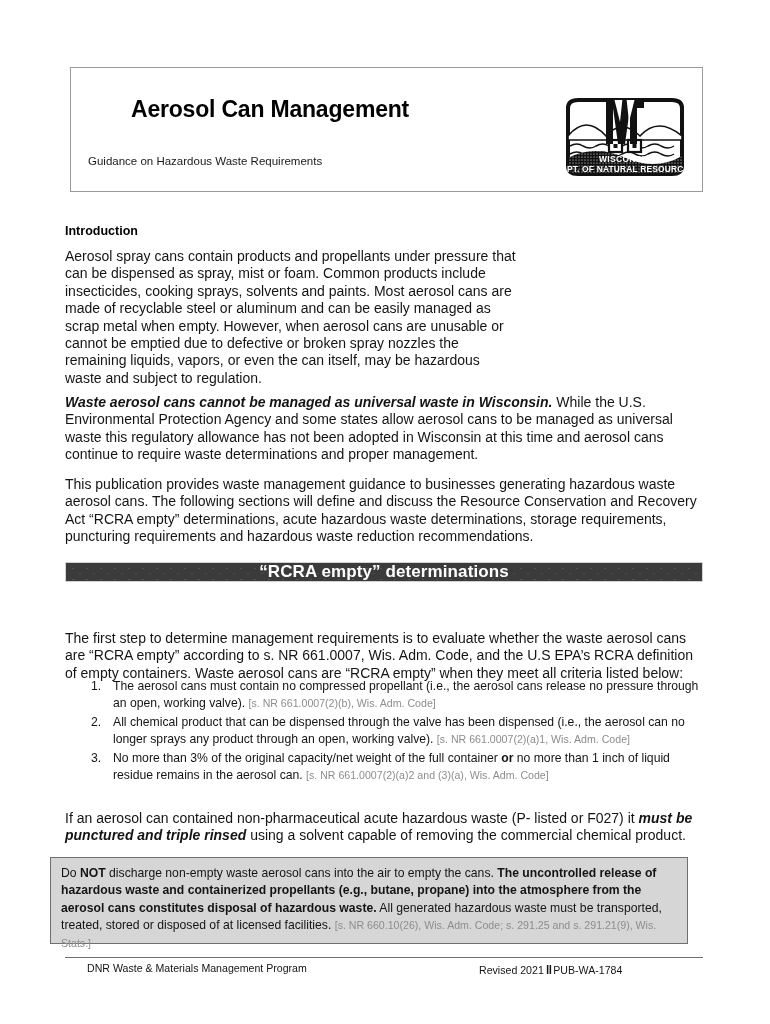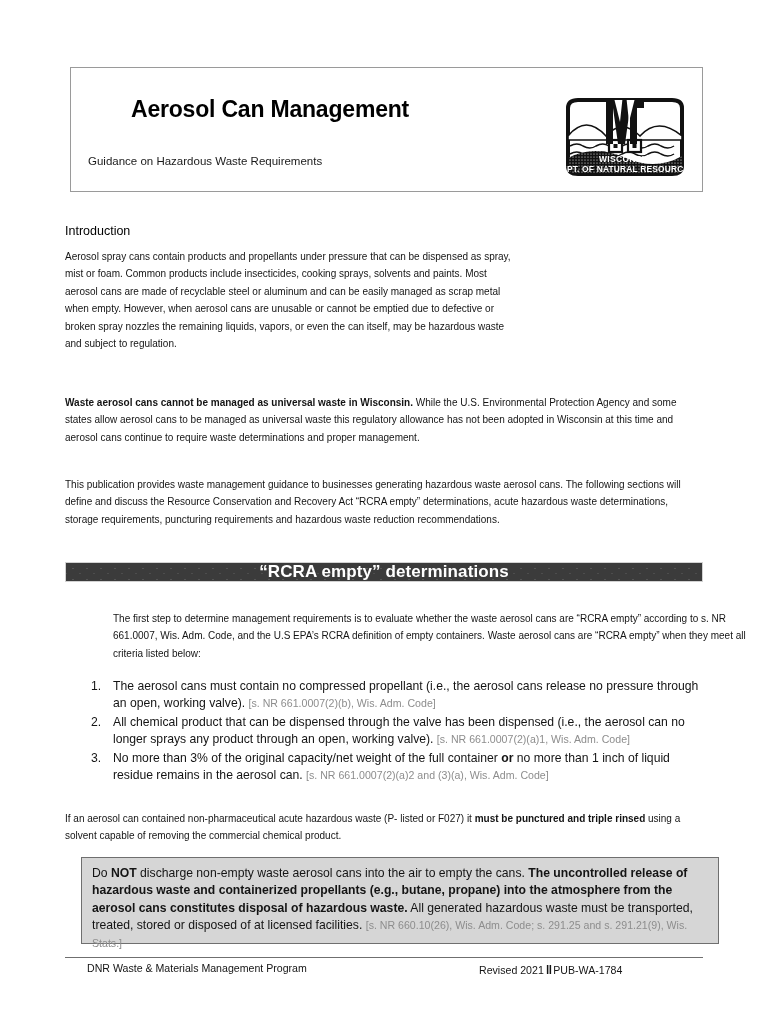--- a/index.html
+++ b/index.html
@@ -59,30 +59,30 @@
     width: 130px;
     height: 104px;
   }
   .logo-wrap svg { display:block; }
 
   
   .sec-heading {
     position: absolute;
     left: 65px;
     font-size: 12.5px;
-    font-weight: normal;
+    font-weight: bold;
   }
   .para {
     position: absolute;
-    font-size: 10px;
+    font-size: 14px;
     line-height: 17.4px;
     color: #141414;
     text-align: left;
   }
-  .para b { font-weight: bold; }
+  .para b { font-weight: bold; font-style: italic; }
   .cite {
     color: #8d8d8d;
     font-size: 10.6px;
   }
 
   #intro-heading { top: 224px; }
 
   #intro-para {
     left: 65px;
     top: 248px;
@@ -142,23 +142,22 @@
   }
   .banner-text {
     color: #ffffff;
     font-size: 17px;
     font-weight: bold;
     letter-spacing: 0.1px;
   }
 
   #para-firststep {
     left: 65px;
-    top: 610px;
-    width: 638px;
-    margin-left: 48px;
+    top: 630px;
+    width: 638px;
   }
 
   
   .num-list {
     position: absolute;
     left: 65px;
     top: 678px;
     width: 638px;
     margin: 0;
     padding: 0;
@@ -184,21 +183,21 @@
 
   #para-acute {
     left: 65px;
     top: 810px;
     width: 638px;
   }
 
   
   .warnbox {
     position: absolute;
-    left: 81px;
+    left: 50px;
     top: 857px;
     width: 638px;
     height: 87px;
     background: #d6d6d6;
     border: 1px solid #6f6f6f;
     box-sizing: border-box;
     padding: 7px 13px 0 10px;
     font-size: 12.2px;
     line-height: 17.4px;
     color: #141414;

